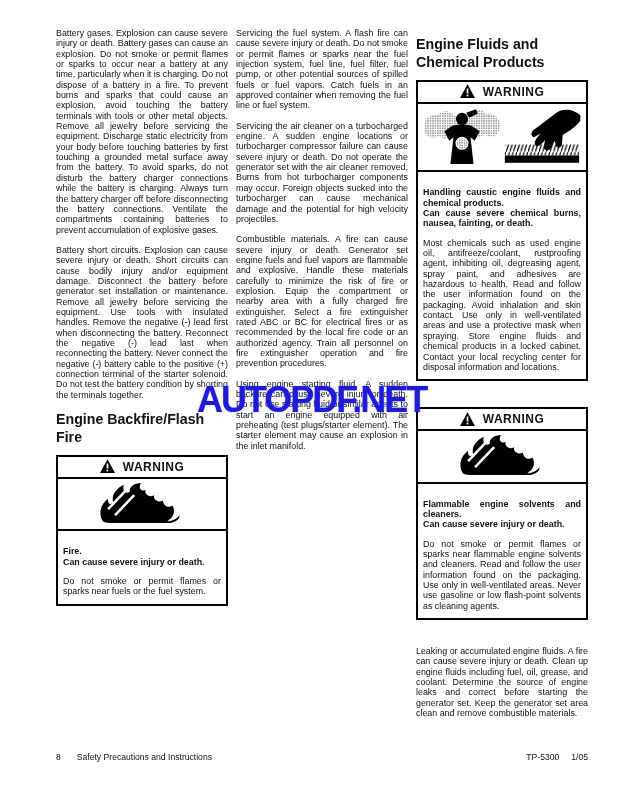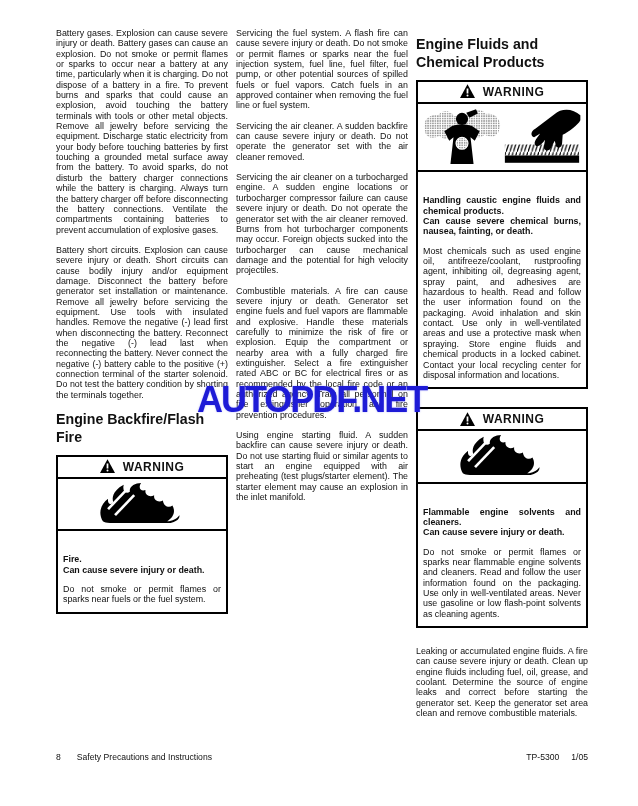--- a/index.html
+++ b/index.html
@@ -8,27 +8,27 @@
   .col{position:absolute;top:28px;width:172px;font-size:8.9px;line-height:10.35px;
        text-align:justify;}
   #col-left{left:56px;}
   #col-mid{left:236px;}
   #col-right{left:416px;}
   .para{margin:0 0 10px 0;}
   .lead{font-weight:normal;}
   h2.heading{font-size:14.2px;line-height:17.5px;margin:11px 0 9px 0;text-align:left;
              font-weight:bold;}
   #col-right h2.heading{margin-top:8px;}
-  .wbox{border:2px solid #000;margin:4px 0 18px 0;}
+  .wbox{border:2px solid #000;margin:4px 0 26px 0;}
   .wbox-header{display:flex;align-items:center;justify-content:center;gap:8px;height:20px;
                border-bottom:2px solid #000;font-weight:bold;font-size:12px;letter-spacing:.5px;}
   .wbox-picto{display:flex;align-items:center;justify-content:center;
               border-bottom:2px solid #000;padding:4px 6px;}
   .wbox-picto.dual{justify-content:space-between;padding:4px 4px;}
-  .wbox-text{padding:23px 5px 7px 5px;border-radius:26px;}
+  .wbox-text{padding:15px 5px 7px 5px;border-radius:26px;}
   .wbox-hazard{font-weight:bold;}
   .wbox-body{margin-top:9px;}
   .watermark{position:absolute;left:197px;top:382px;z-index:5;font-weight:bold;
              font-size:36px;letter-spacing:-2px;line-height:1;white-space:nowrap;
              color:#1e1bd6;text-shadow:0 0 2px rgba(90,90,255,.45);text-align:right;}
   .footer{position:absolute;left:56px;right:50px;top:752px;font-size:8.6px;display:flex;
           align-items:baseline;}
   .footer-page{margin-right:16px;}
   .footer-right{margin-left:auto;display:flex;gap:12px;}
 </style>
@@ -69,22 +69,20 @@
         <div class="wbox-hazard">Fire.</div>
         <div class="wbox-hazard">Can cause severe injury or death.</div>
         <div class="wbox-body">Do not smoke or permit flames or sparks near fuels or the fuel system.</div>
       </div>
     </div>
   </div>
 
   <div class="col" id="col-mid">
     <p class="para"><b class="lead">Servicing the fuel system. A flash fire can cause severe injury or death.</b>
       <span>Do not smoke or permit flames or sparks near the fuel injection system, fuel line, fuel filter, fuel pump, or other potential sources of spilled fuels or fuel vapors. Catch fuels in an approved container when removing the fuel line or fuel system.</span></p>
-    <p class="para"><b class="lead">Servicing the air cleaner. A sudden backfire can cause severe injury or death.</b>
-      <span>Do not operate the generator set with the air cleaner removed.</span></p>
     <p class="para"><b class="lead">Servicing the air cleaner on a turbocharged engine. A sudden engine locations or turbocharger compressor failure can cause severe injury or death.</b>
       <span>Do not operate the generator set with the air cleaner removed. Burns from hot turbocharger components may occur. Foreign objects sucked into the turbocharger can cause mechanical damage and the potential for high velocity projectiles.</span></p>
     <p class="para"><b class="lead">Combustible materials. A fire can cause severe injury or death.</b>
       <span>Generator set engine fuels and fuel vapors are flammable and explosive. Handle these materials carefully to minimize the risk of fire or explosion. Equip the compartment or nearby area with a fully charged fire extinguisher. Select a fire extinguisher rated ABC or BC for electrical fires or as recommended by the local fire code or an authorized agency. Train all personnel on fire extinguisher operation and fire prevention procedures.</span></p>
     <p class="para"><b class="lead">Using engine starting fluid. A sudden backfire can cause severe injury or death.</b>
       <span>Do not use starting fluid or similar agents to start an engine equipped with air preheating (test plugs/starter element). The starter element may cause an explosion in the inlet manifold.</span></p>
   </div>
 
   <div class="col" id="col-right">
     <h2 class="heading">Engine Fluids and Chemical Products</h2>

